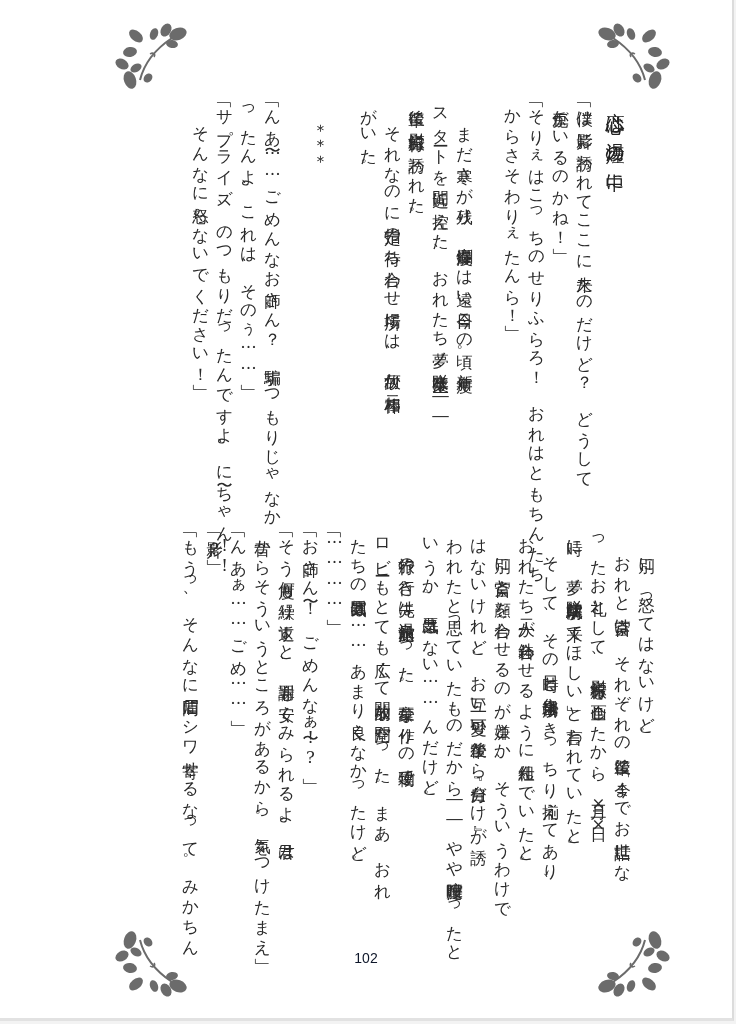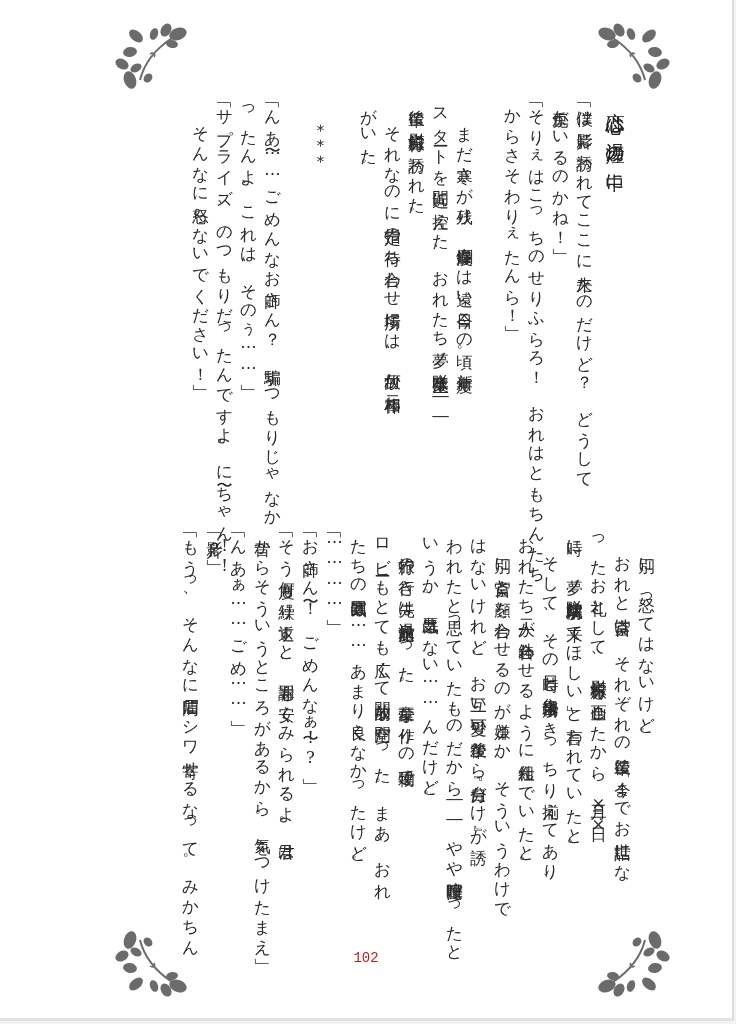--- a/index.html
+++ b/index.html
@@ -18,21 +18,21 @@
   .block p { margin:0; white-space:pre; }
   .upper { top:97px; right:104px; height:400px; }
   .lower { top:527px; right:74px; height:400px; }
   .title { font-size:19px; letter-spacing:3px; margin-left:8px !important; color:#222; }
   .blank { white-space:pre; }
   .stars { letter-spacing:-1px; }
   .ornament { position:absolute; width:80px; height:72px; }
   .ornament svg { width:100%; height:100%; }
   .page-number {
     position:absolute; left:0; right:0; top:950px; text-align:center;
-    font-size:14px; color:#b91c1c; font-family:Liberation Mono, monospace;
+    font-size:14px; color:#0f172a; font-family:Liberation Sans, sans-serif;
   }
 </style>
 </head>
 <body>
 
 <div class="page">
 
   <div class="ornament" style="left:110px; top:20px;">
     <svg viewBox="0 0 80 72">
         <g fill="#6b6b6b">

